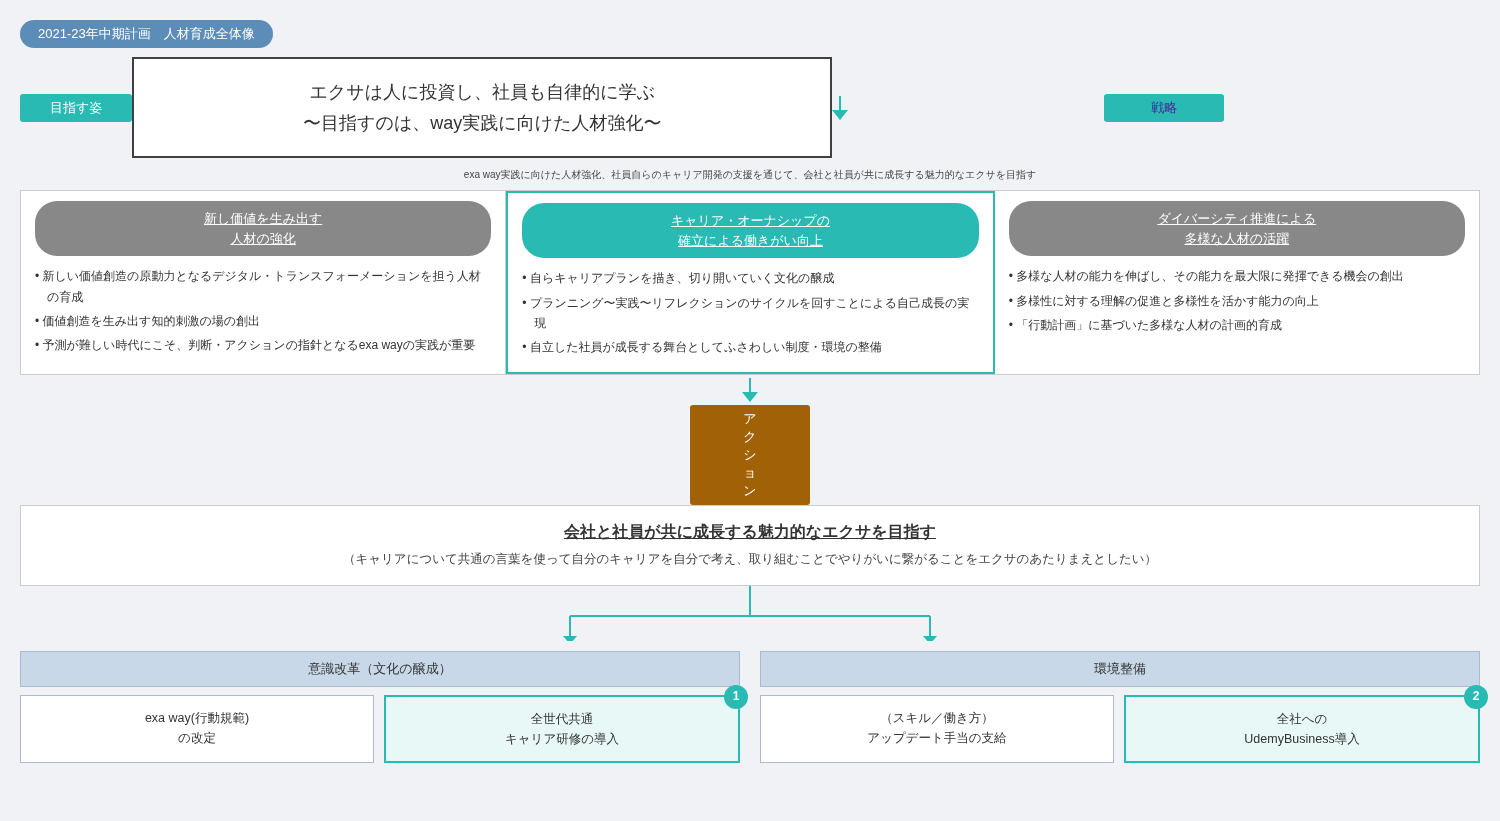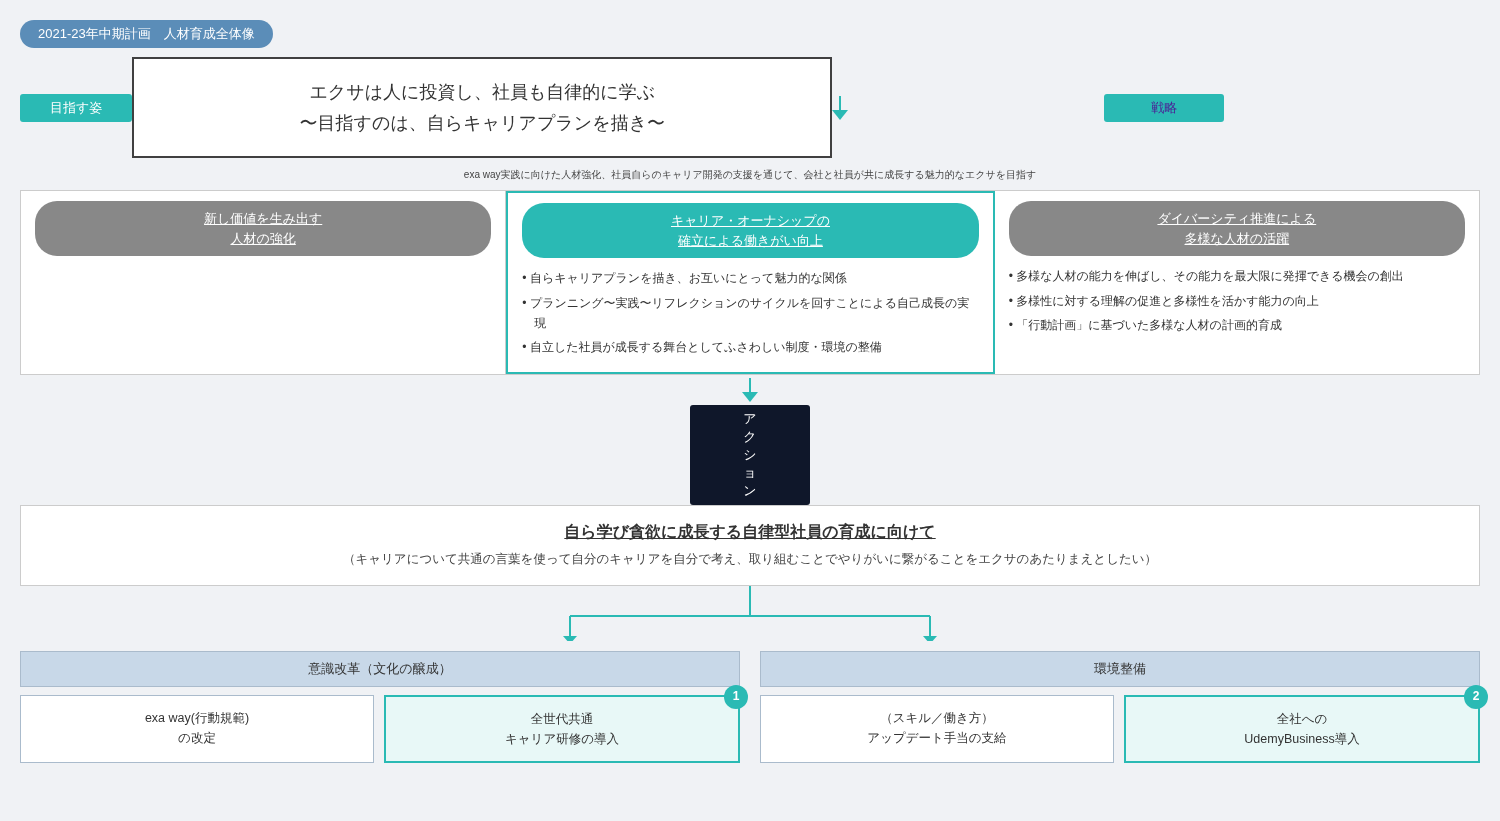--- a/index.html
+++ b/index.html
@@ -131,21 +131,21 @@
     .col-content ul li::before {
       content: "• ";
     }
 
     .teal-border {
       border: 2px solid #2abab4;
     }
 
     
     .action-label {
-      background: #0f172a;
+      background: #a16207;
       color: white;
       padding: 5px 50px;
       font-size: 13px;
       border-radius: 3px;
       text-align: center;
       margin: 0 auto;
       display: block;
       width: 120px;
     }
 
@@ -269,46 +269,53 @@
   
   <div class="title-badge">2021-23年中期計画　人材育成全体像</div>
 
   
   <div class="vision-section">
     <div class="label-row">
       <div class="mokuhyou-label">目指す姿</div>
     </div>
     <div class="vision-box">
       <div>エクサは人に投資し、社員も自律的に学ぶ</div>
-      <div>〜目指すのは、自らキャリアプランを描き〜</div>
+      <div>〜目指すのは、way実践に向けた人材強化〜</div>
     </div>
 
     <div class="section-arrow">
       <div class="arrow-line"></div>
       <div class="arrow-tip"></div>
     </div>
 
     <div class="senryaku-label">戦略</div>
   </div>
 
   
   <div class="strategy-text">exa way実践に向けた人材強化、社員自らのキャリア開発の支援を通じて、会社と社員が共に成長する魅力的なエクサを目指す</div>
 
   
   <div class="three-col-section">
 
     <div class="col-box">
       <div class="col-header">新し価値を生み出す<br>人材の強化</div>
+      <div class="col-content">
+        <ul>
+          <li>新しい価値創造の原動力となるデジタル・トランスフォーメーションを担う人材の育成</li>
+          <li>価値創造を生み出す知的刺激の場の創出</li>
+          <li>予測が難しい時代にこそ、判断・アクションの指針となるexa wayの実践が重要</li>
+        </ul>
+      </div>
     </div>
 
     <div class="col-box teal-border">
       <div class="col-header teal">キャリア・オーナシップの<br>確立による働きがい向上</div>
       <div class="col-content">
         <ul>
-          <li>自らキャリアプランを描き、お互いにとって魅力的な関係</li>
+          <li>自らキャリアプランを描き、切り開いていく文化の醸成</li>
           <li>プランニング〜実践〜リフレクションのサイクルを回すことによる自己成長の実現</li>
           <li>自立した社員が成長する舞台としてふさわしい制度・環境の整備</li>
         </ul>
       </div>
     </div>
 
     <div class="col-box">
       <div class="col-header">ダイバーシティ推進による<br>多様な人材の活躍</div>
       <div class="col-content">
         <ul>
@@ -325,21 +332,21 @@
   <div class="action-section">
     <div class="section-arrow">
       <div class="arrow-line"></div>
       <div class="arrow-tip"></div>
     </div>
     <div class="action-label">アクション</div>
   </div>
 
   
   <div class="self-learning-box">
-    <div class="self-learning-title">自ら学び貪欲に成長する自律型社員の育成に向けて</div>
+    <div class="self-learning-title">会社と社員が共に成長する魅力的なエクサを目指す</div>
     <div class="self-learning-sub">（キャリアについて共通の言葉を使って自分のキャリアを自分で考え、取り組むことでやりがいに繋がることをエクサのあたりまえとしたい）</div>
   </div>
 
   
   <div style="display:flex; justify-content:center; margin:0;">
     <svg width="600" height="55">
 
       <line x1="300" y1="0" x2="300" y2="30" stroke="#2abab4" stroke-width="2"></line>
 
       <line x1="120" y1="30" x2="480" y2="30" stroke="#2abab4" stroke-width="2"></line>

